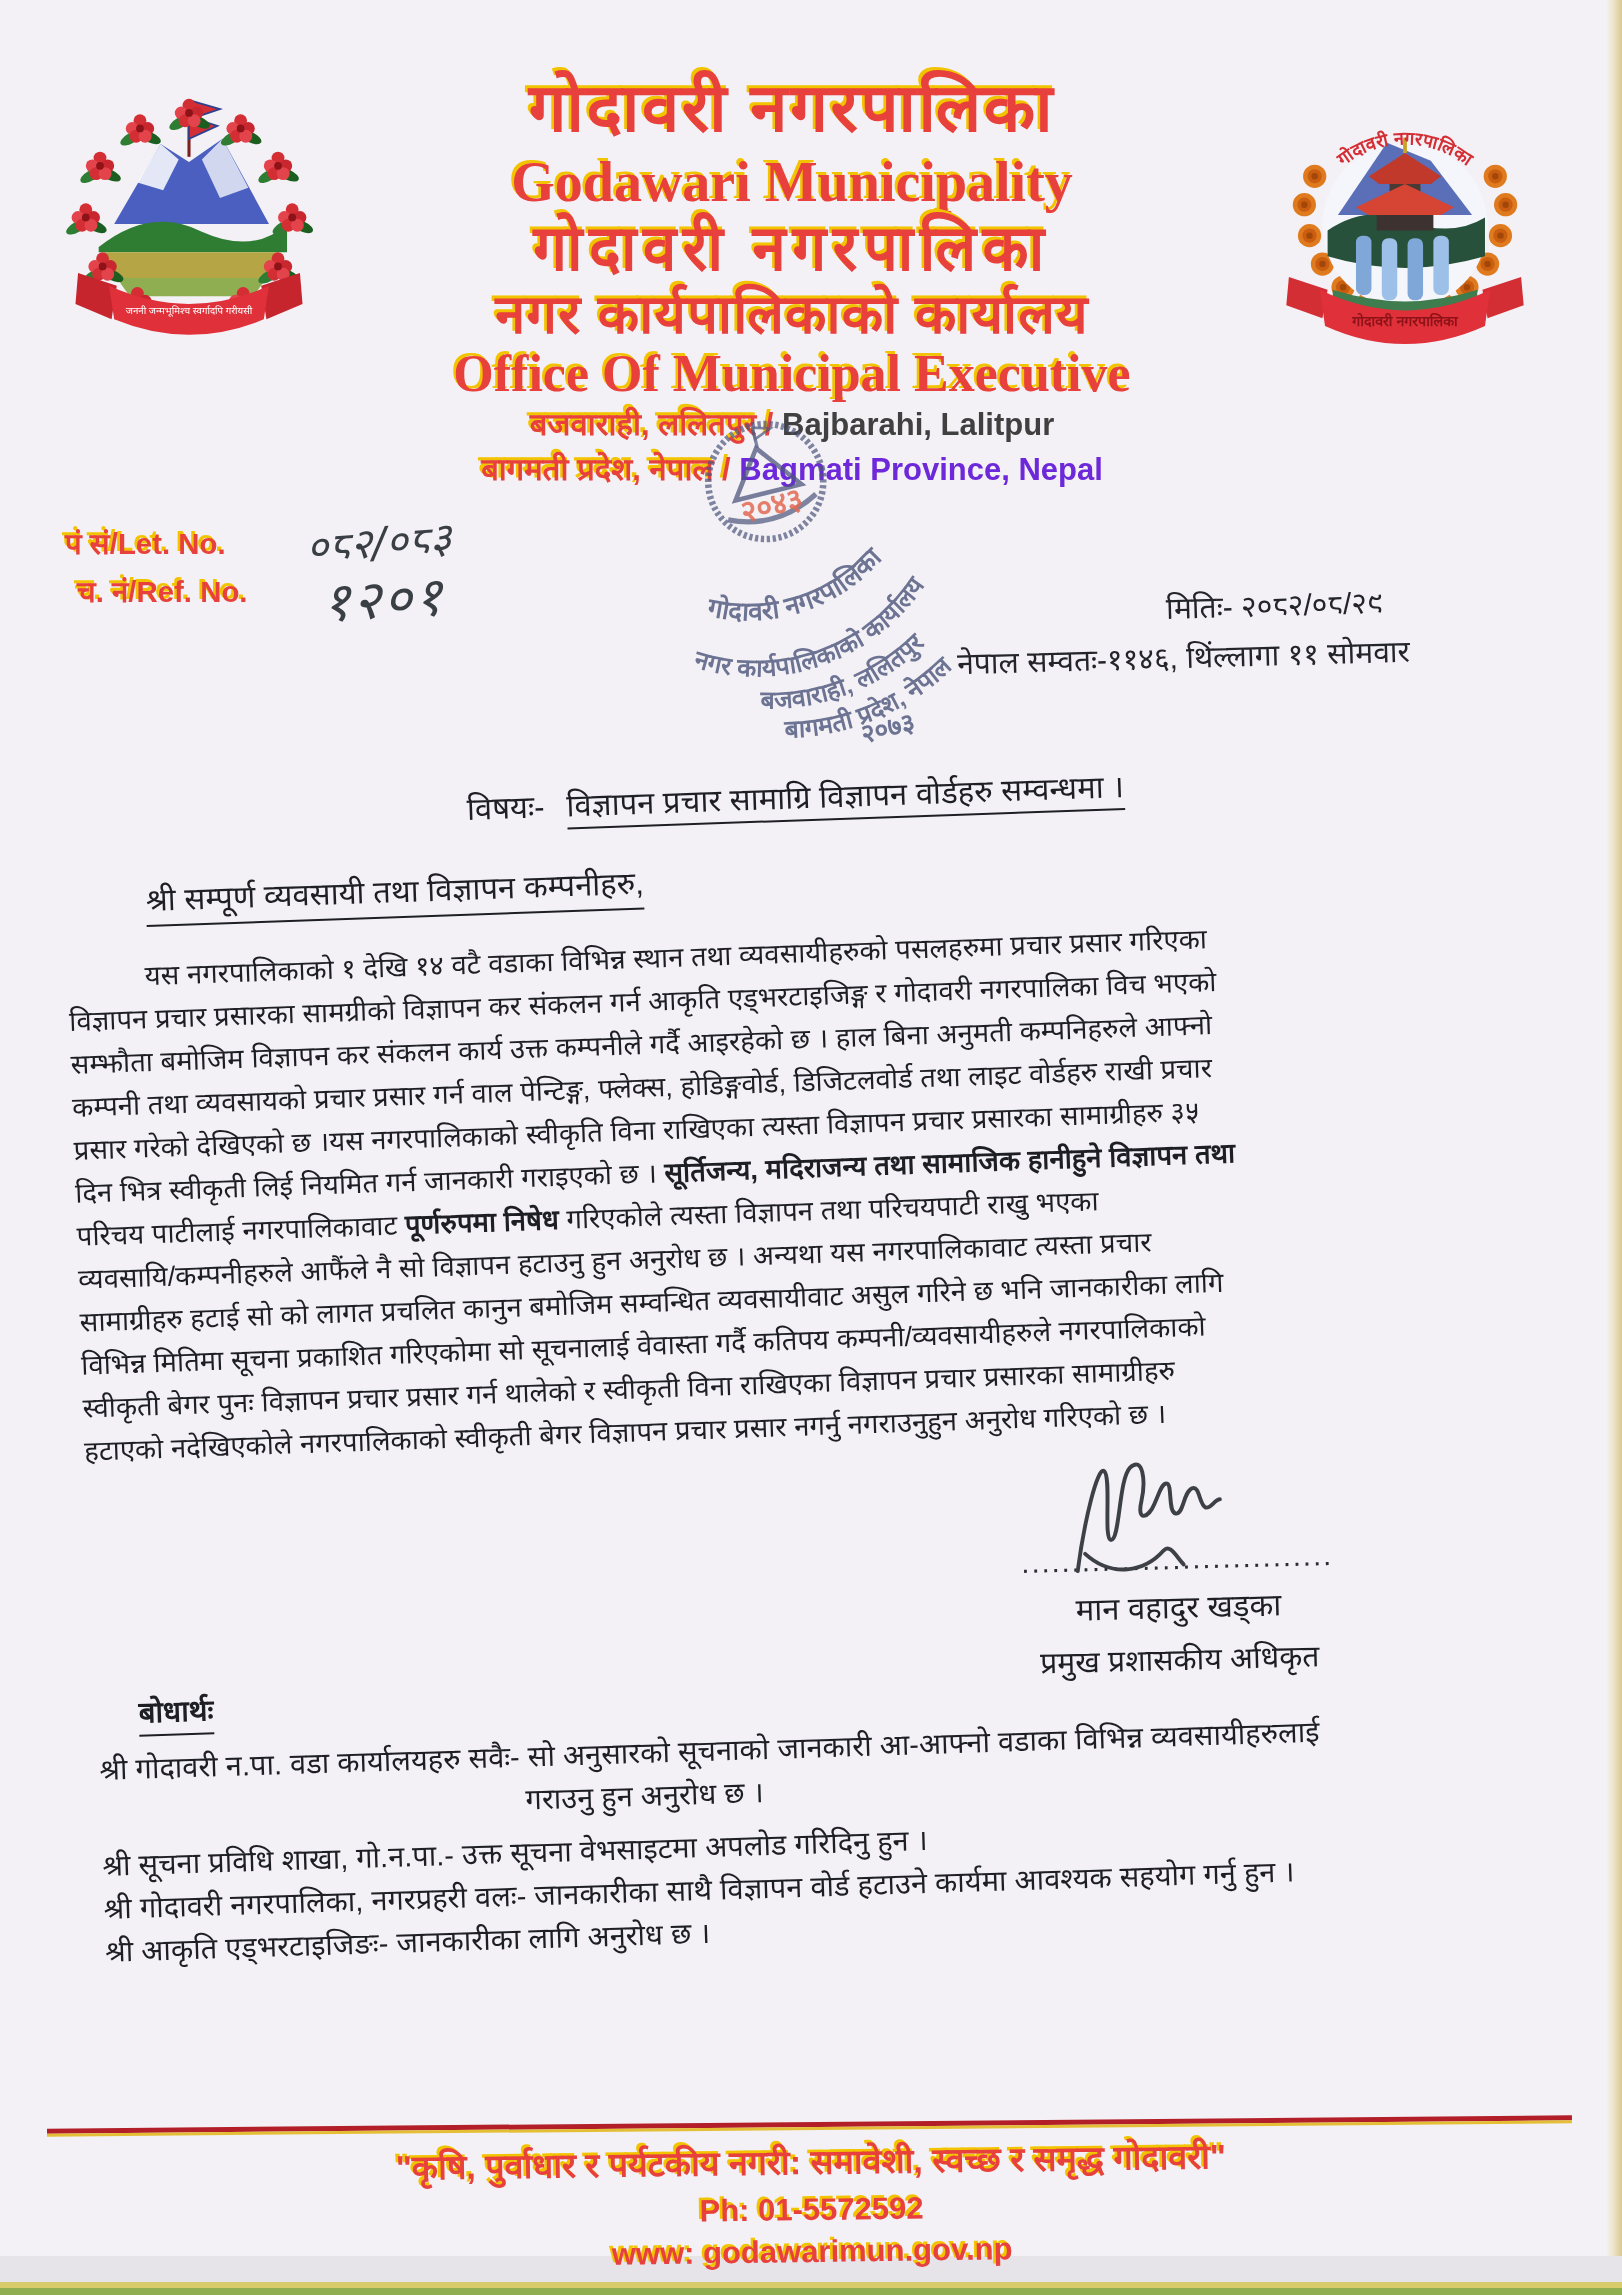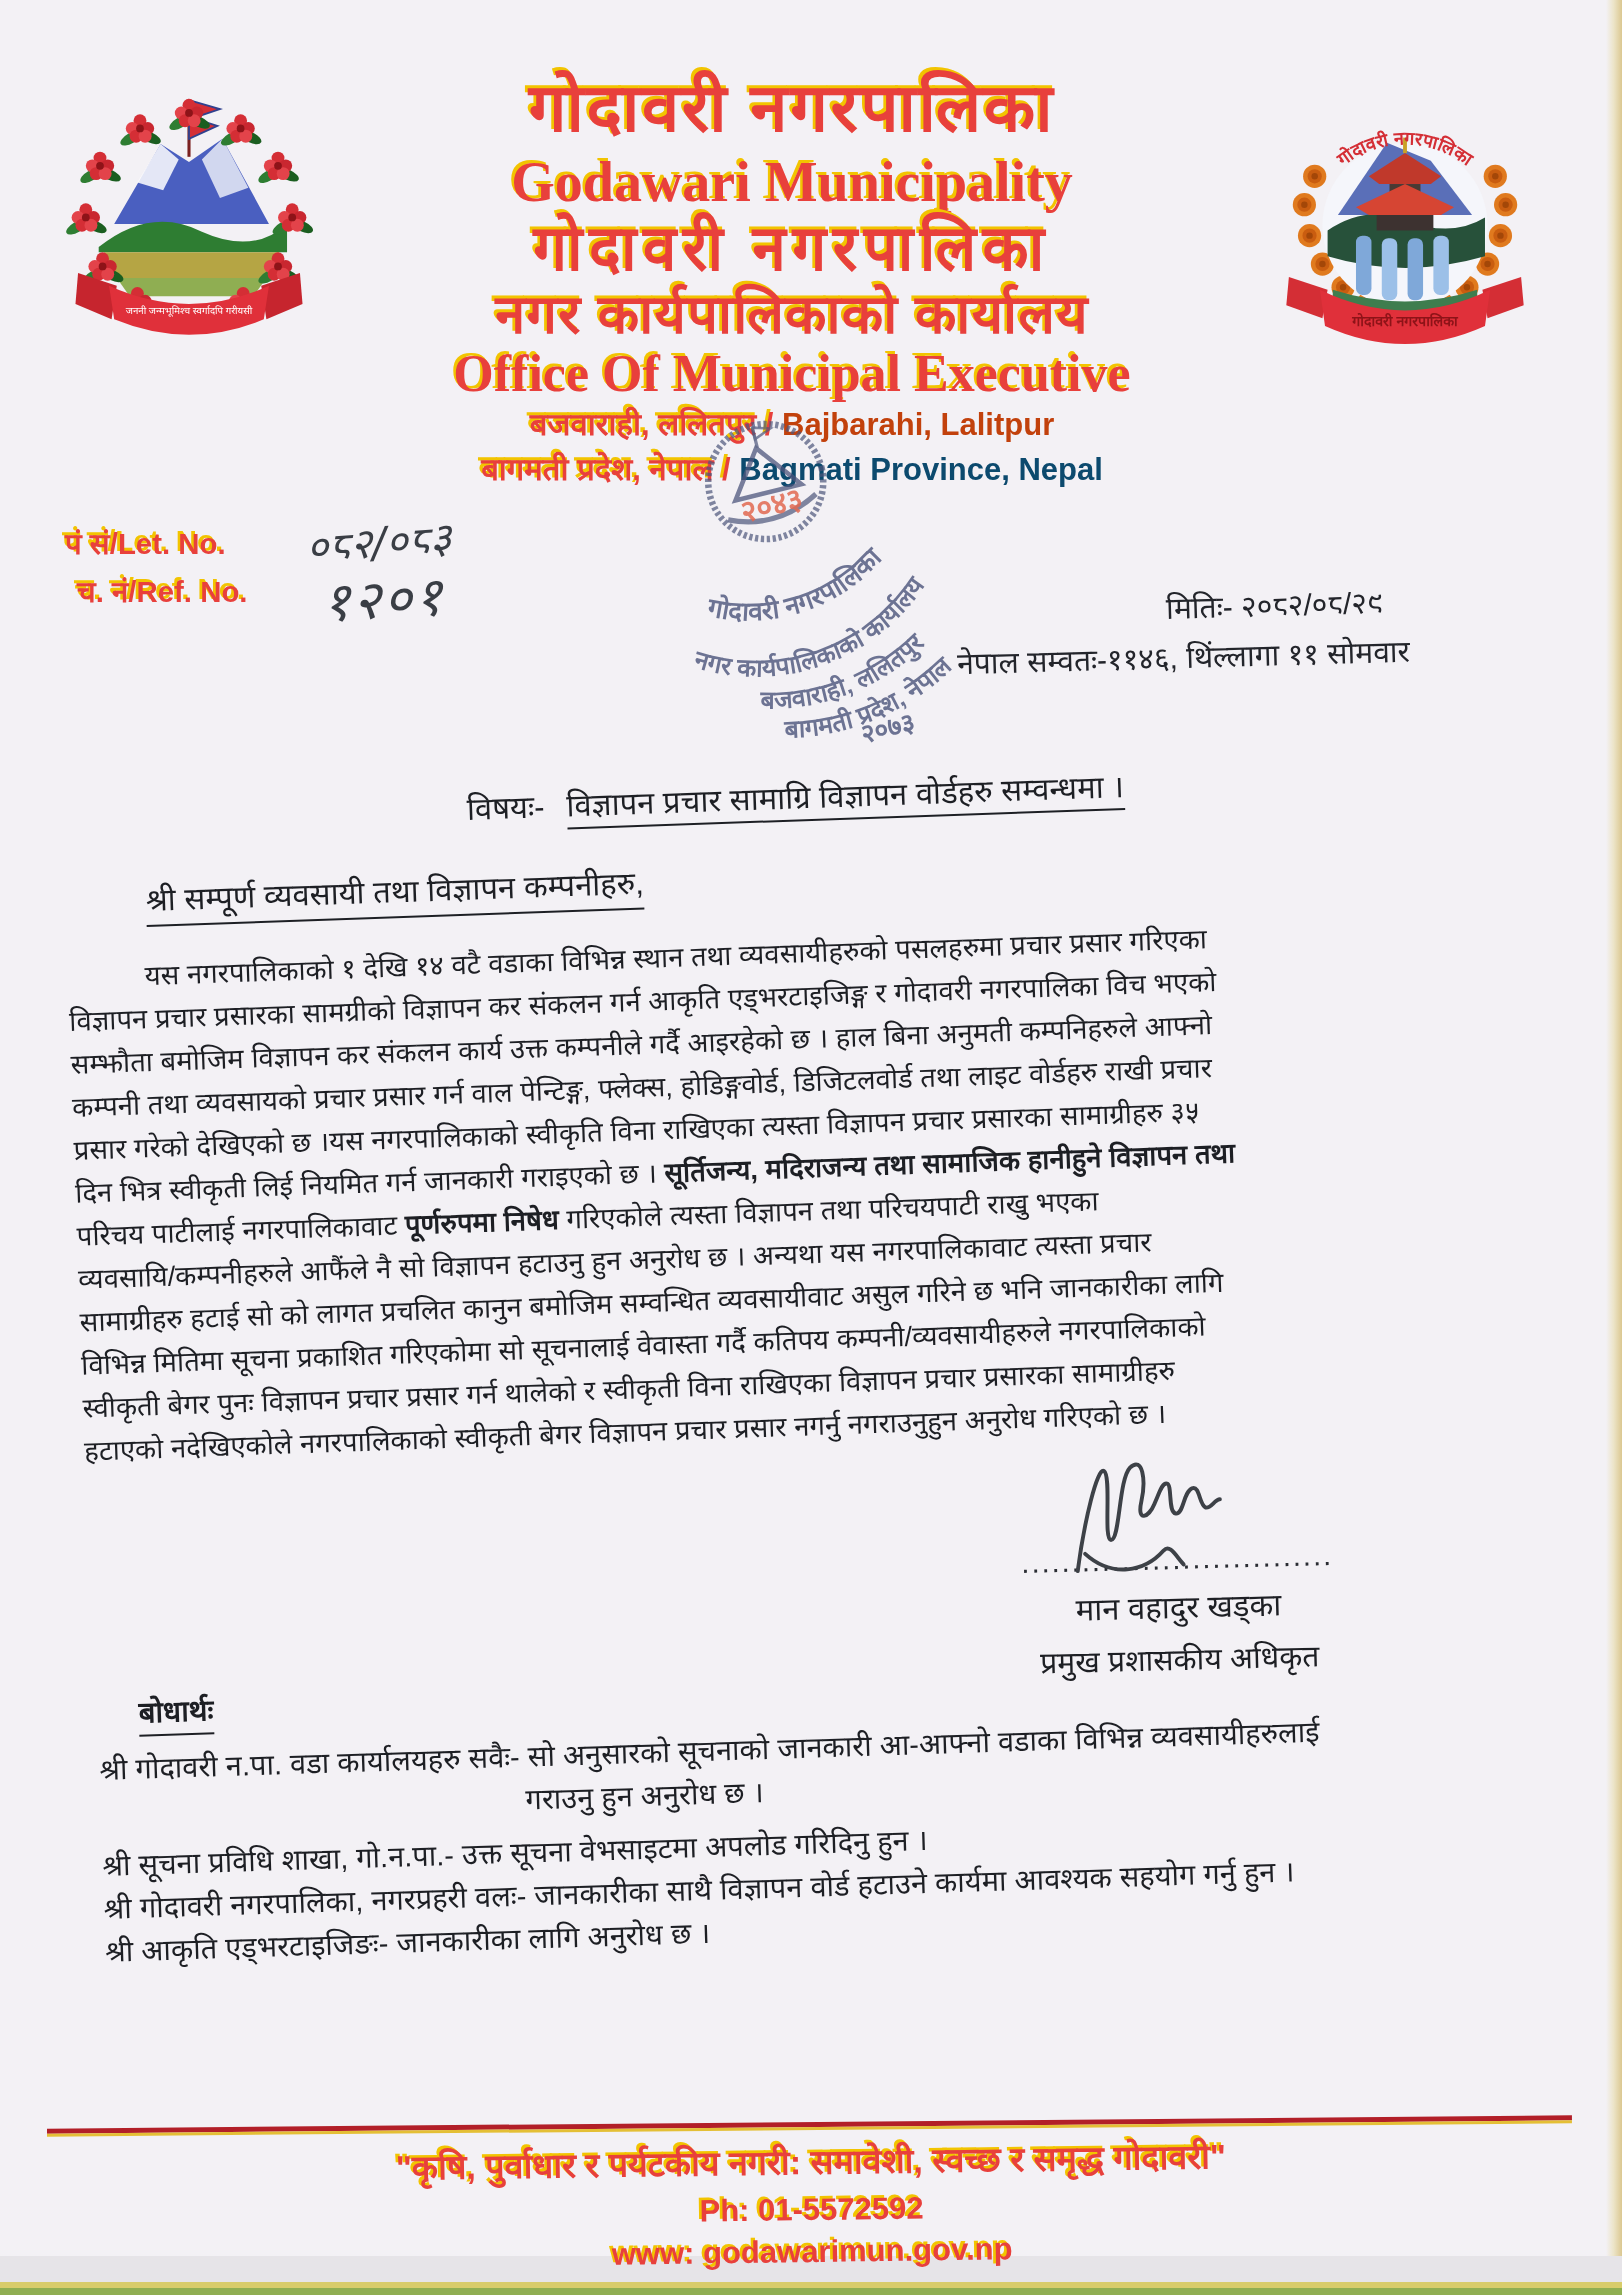--- a/index.html
+++ b/index.html
@@ -182,26 +182,26 @@
 
   <div class="header-block">
     <div class="h-np ry">गोदावरी नगरपालिका</div>
     <div class="h-en ry">Godawari Municipality</div>
     <div class="h-newa ry">गोदावरी नगरपालिका</div>
     <div class="h-office-np ry">नगर कार्यपालिकाको कार्यालय</div>
     <div class="h-office-en ry">Office Of Municipal Executive</div>
     <div class="h-addr">
       <span class="ry">बजवाराही, ललितपुर</span>
       <span class="ry">/</span>
-      <span style="color:#c2410c">Bajbarahi, Lalitpur</span>
+      <span style="color:#404040">Bajbarahi, Lalitpur</span>
     </div>
     <div class="h-addr">
       <span class="ry">बागमती प्रदेश, नेपाल</span>
       <span class="ry">/</span>
-      <span style="color:#0c4a6e">Bagmati Province, Nepal</span>
+      <span style="color:#6d28d9">Bagmati Province, Nepal</span>
     </div>
   </div>
 
   <svg class="stamp" viewBox="0 0 620 560">
     <defs>
       <path id="sArc1" d="M 135,275 A 270 270 0 0 0 470,252" fill="none"></path>
       <path id="sArc2" d="M 98,345 A 310 310 0 0 0 520,305" fill="none"></path>
       <path id="sArc3" d="M 128,415 A 340 340 0 0 0 545,362" fill="none"></path>
       <path id="sArc4" d="M 168,480 A 370 370 0 0 0 565,420" fill="none"></path>
     </defs>

